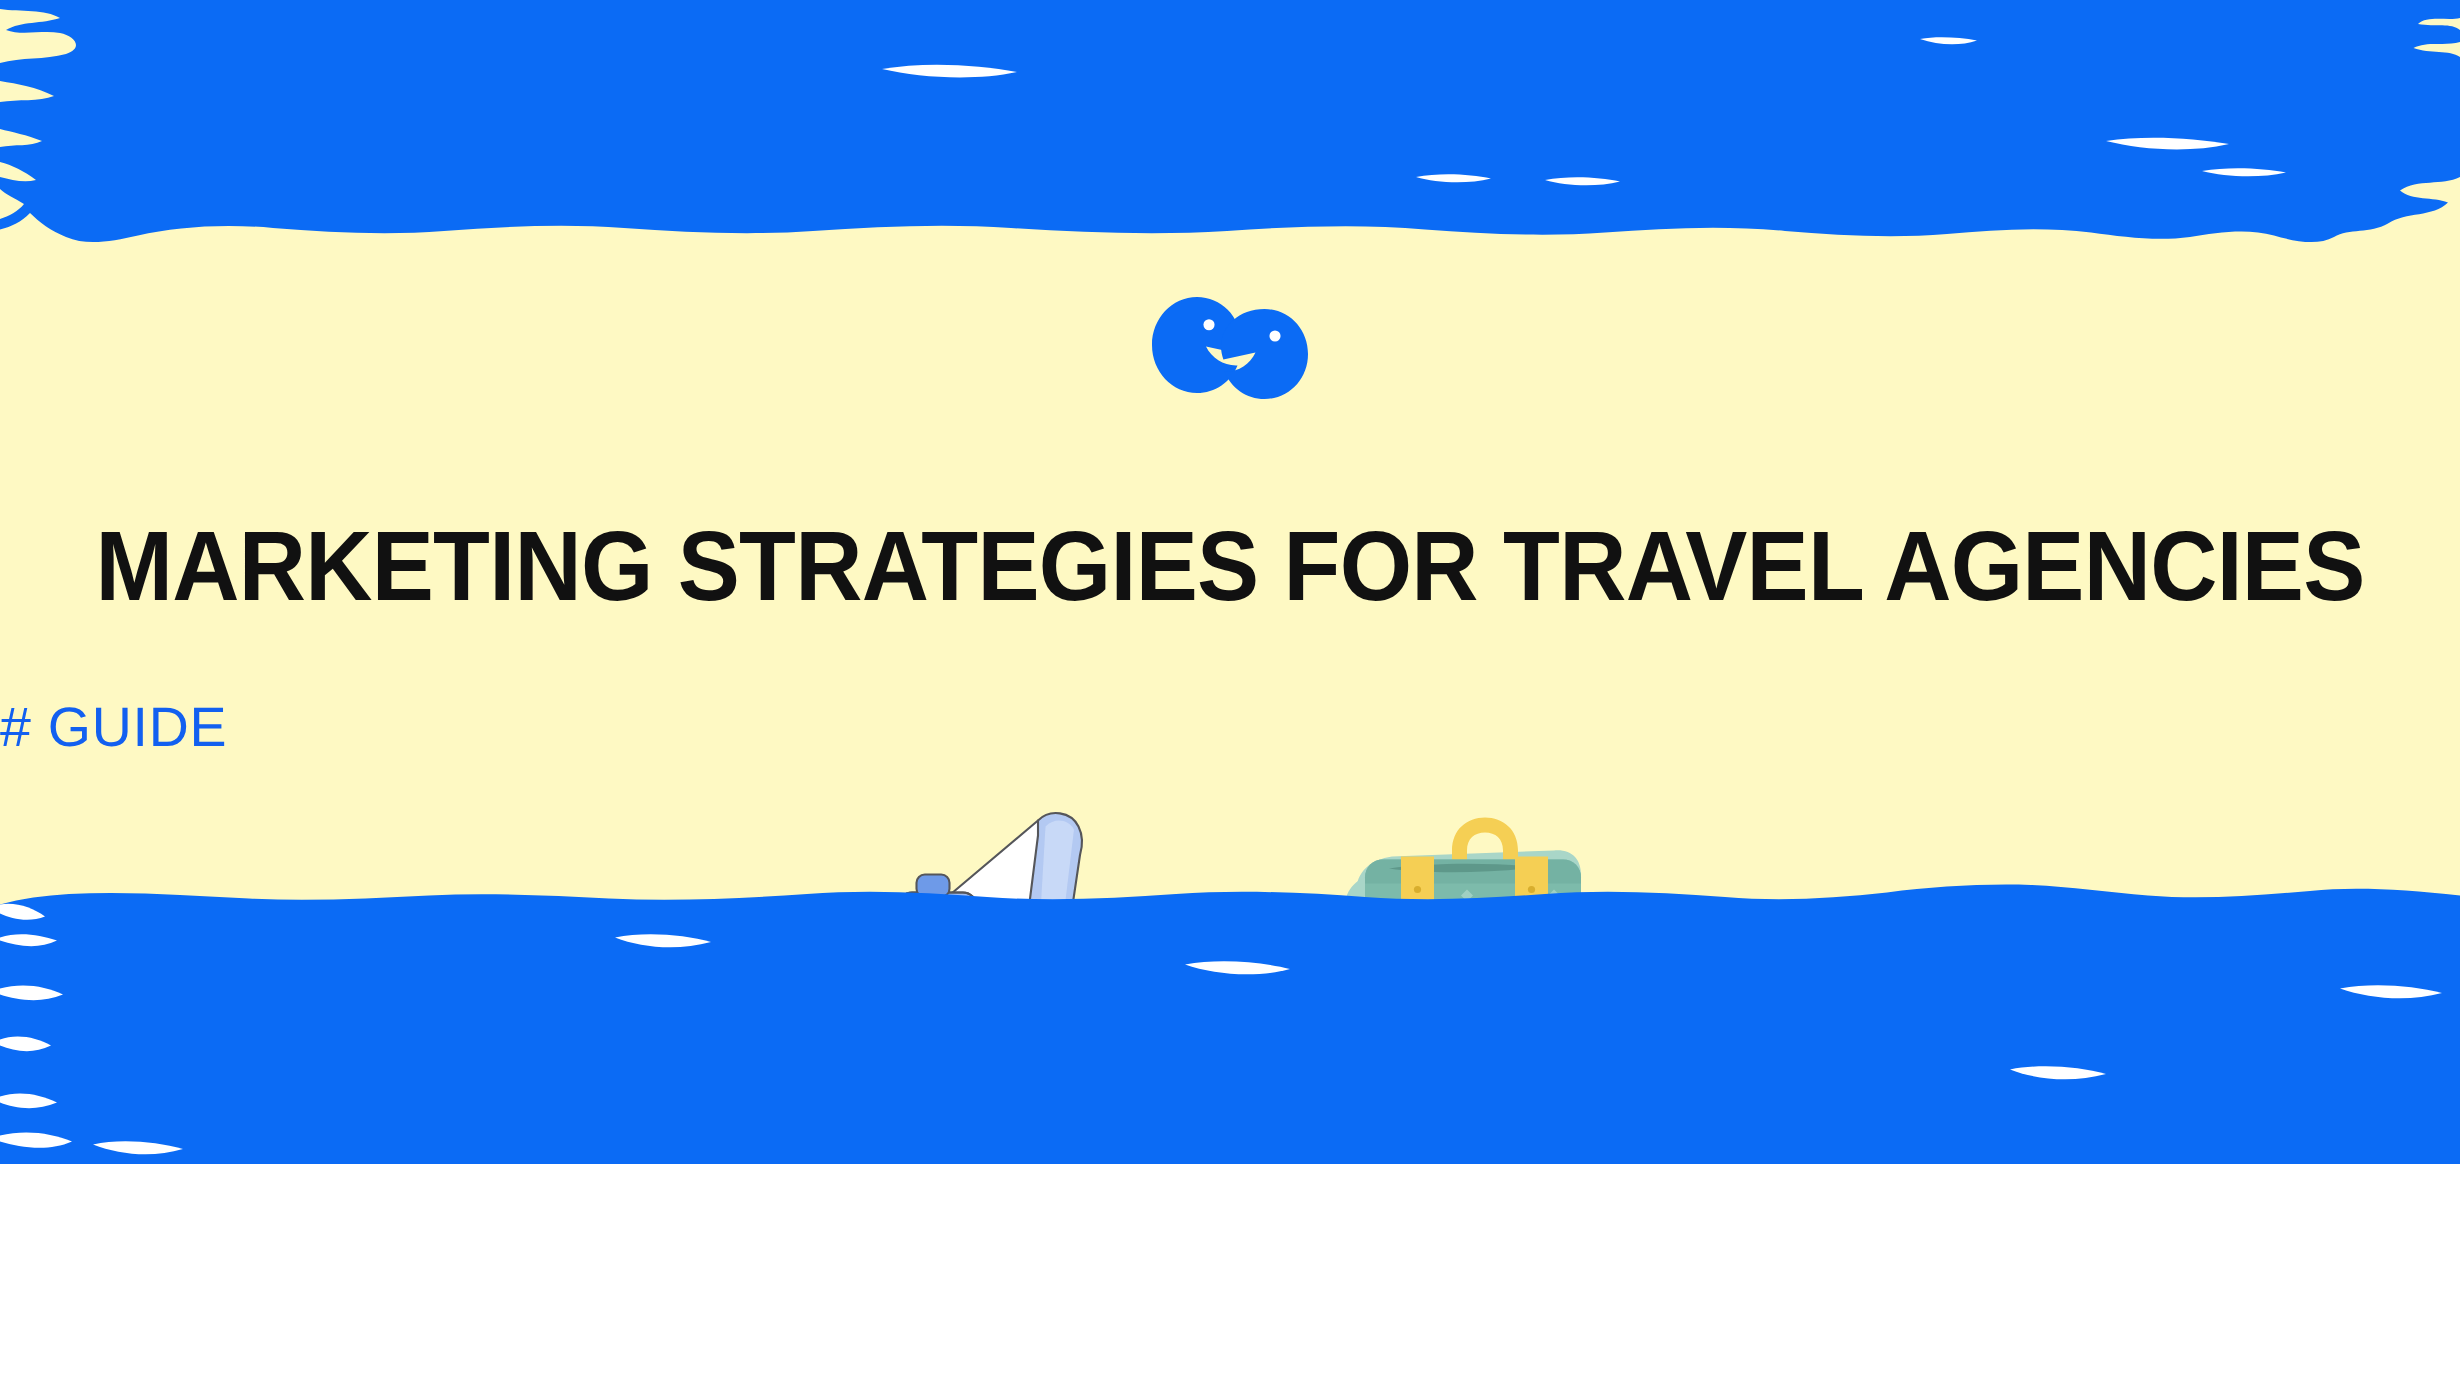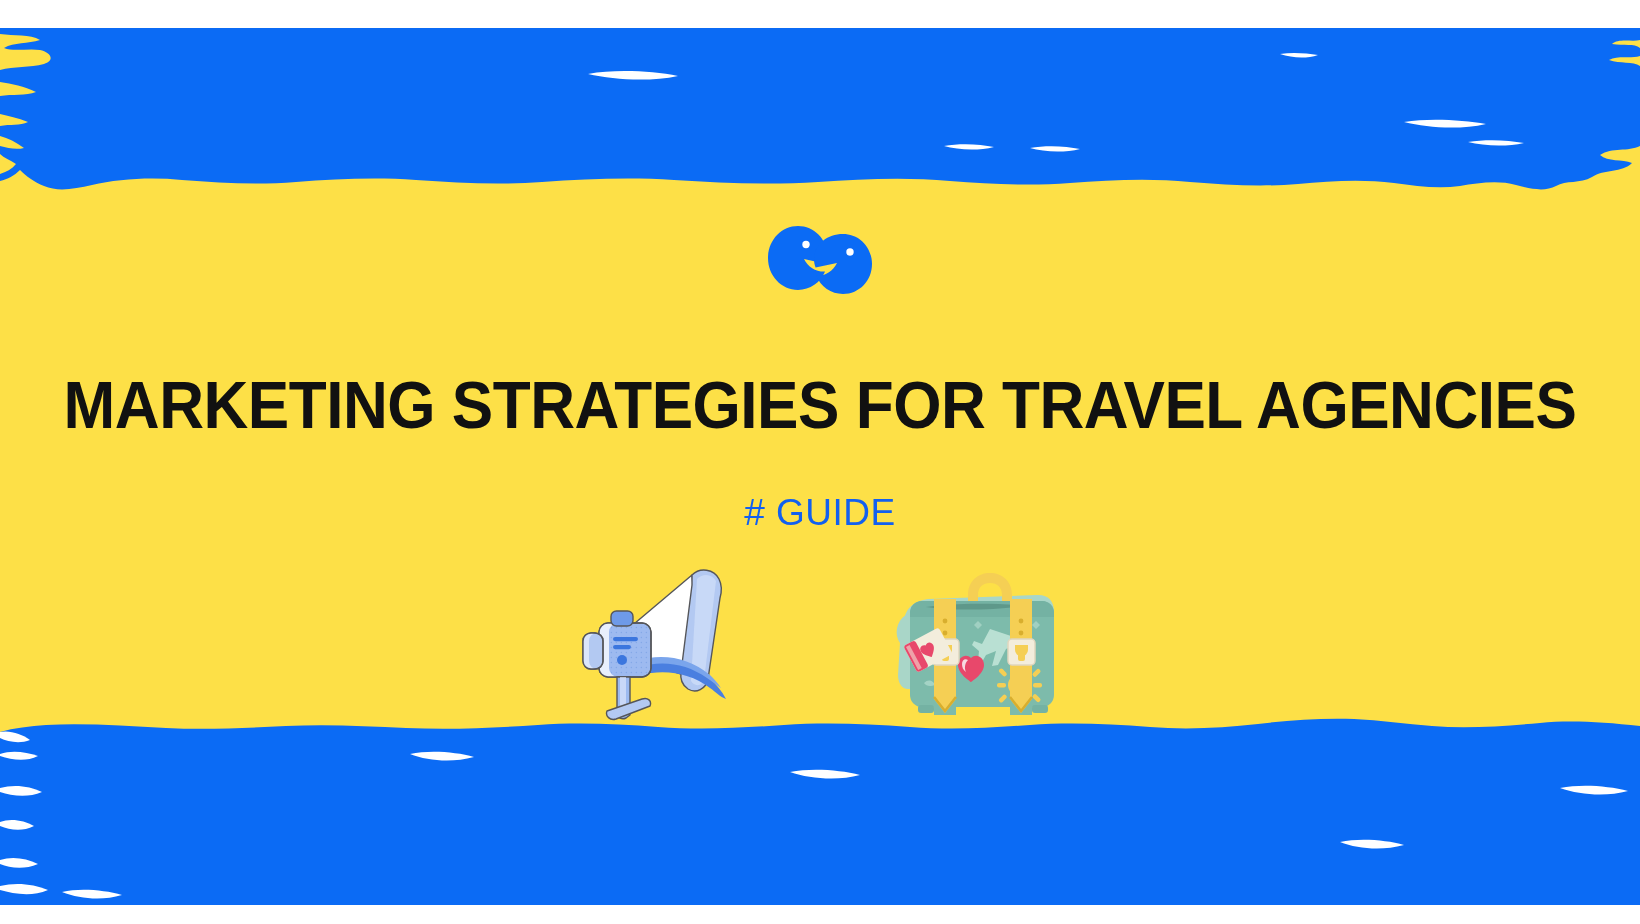--- a/index.html
+++ b/index.html
@@ -12,24 +12,23 @@
     background: #ffffff;
     font-family: "Liberation Sans", sans-serif;
     overflow: hidden;
     position: relative;
   }
 
   .slide {
     position: absolute;
     inset: 0;
     width: 1640px;
-    height: 877px;
-    background: #fde047;
+    height: 776px;
+    background: #fef9c3;
     overflow: hidden;
-    margin-top: 28px;
   }
 
   
   .brush {
     position: absolute;
     left: 0;
     width: 1640px;
     pointer-events: none;
   }
   .brush svg { display: block; width: 100%; height: 100%; }
@@ -76,21 +75,21 @@
     white-space: nowrap;
     margin: 0;
   }
 
   
   .subtitle {
     position: absolute;
     top: 462px;
     left: 0;
     width: 1640px;
-    text-align: center;
+    text-align: left;
     color: #1260f0;
     font-family: "Liberation Sans", sans-serif;
     font-weight: 400;
     font-size: 37px;
     line-height: 46px;
     letter-spacing: 0.5px;
     margin: 0;
   }
 
   

